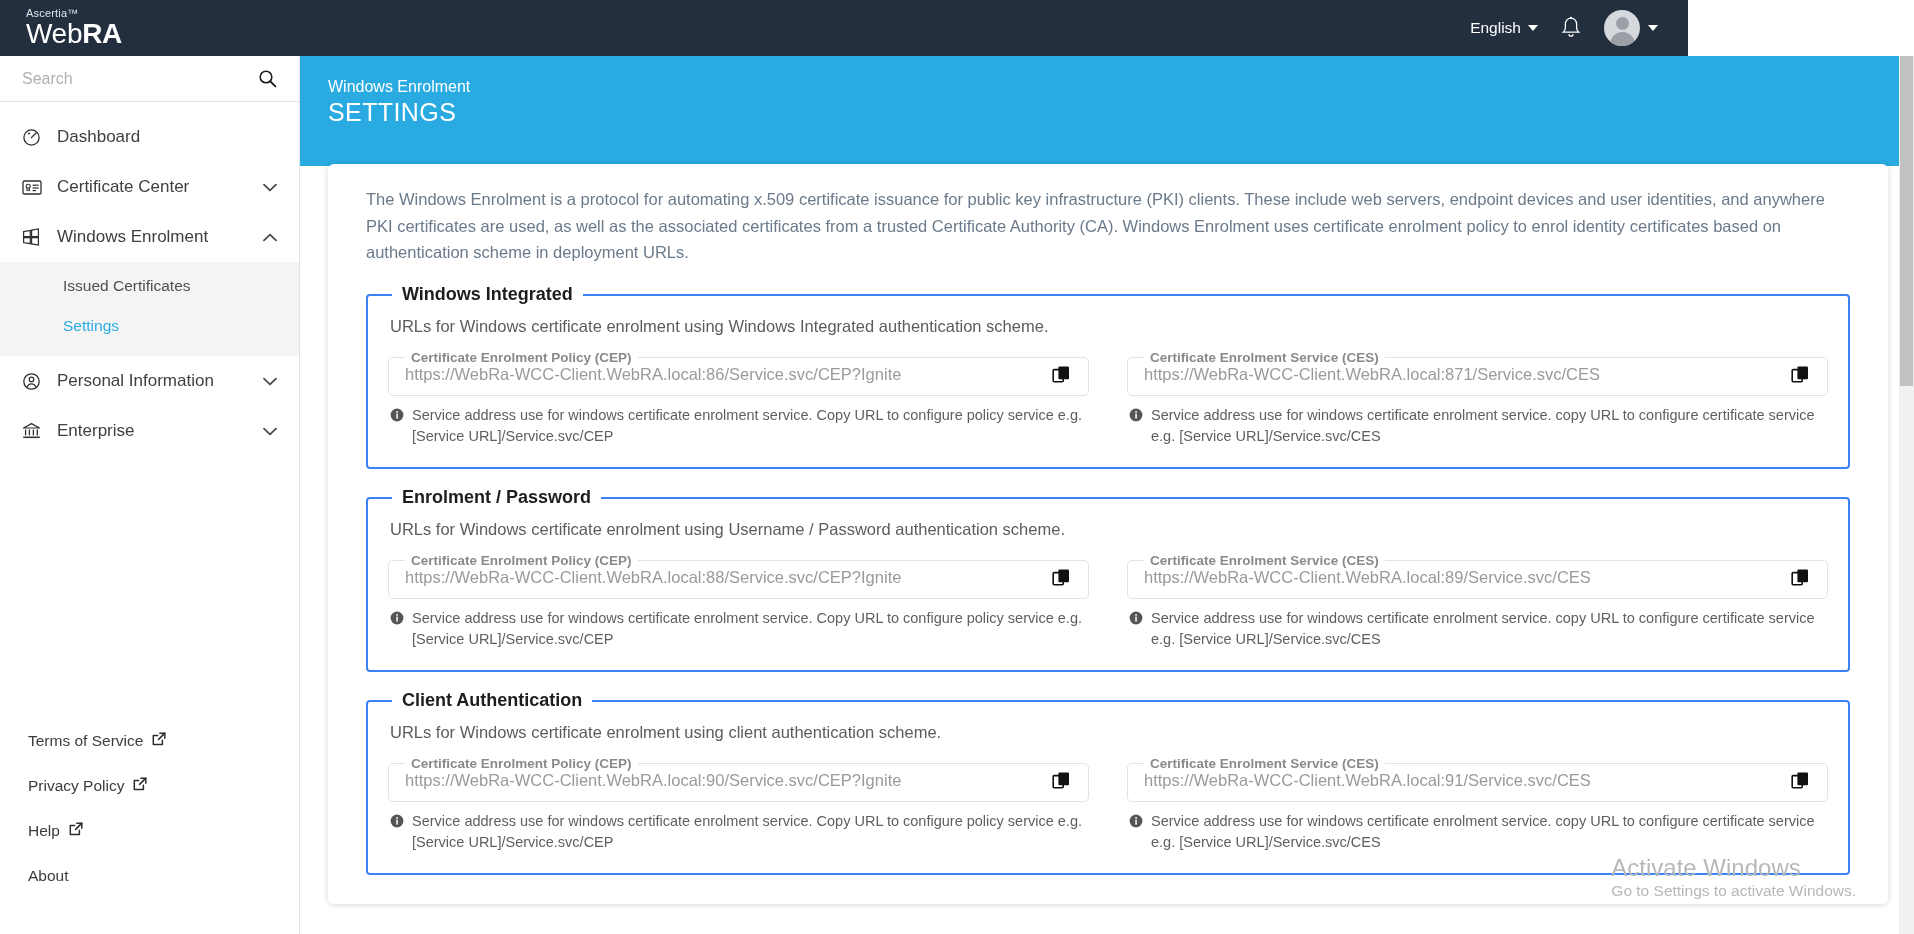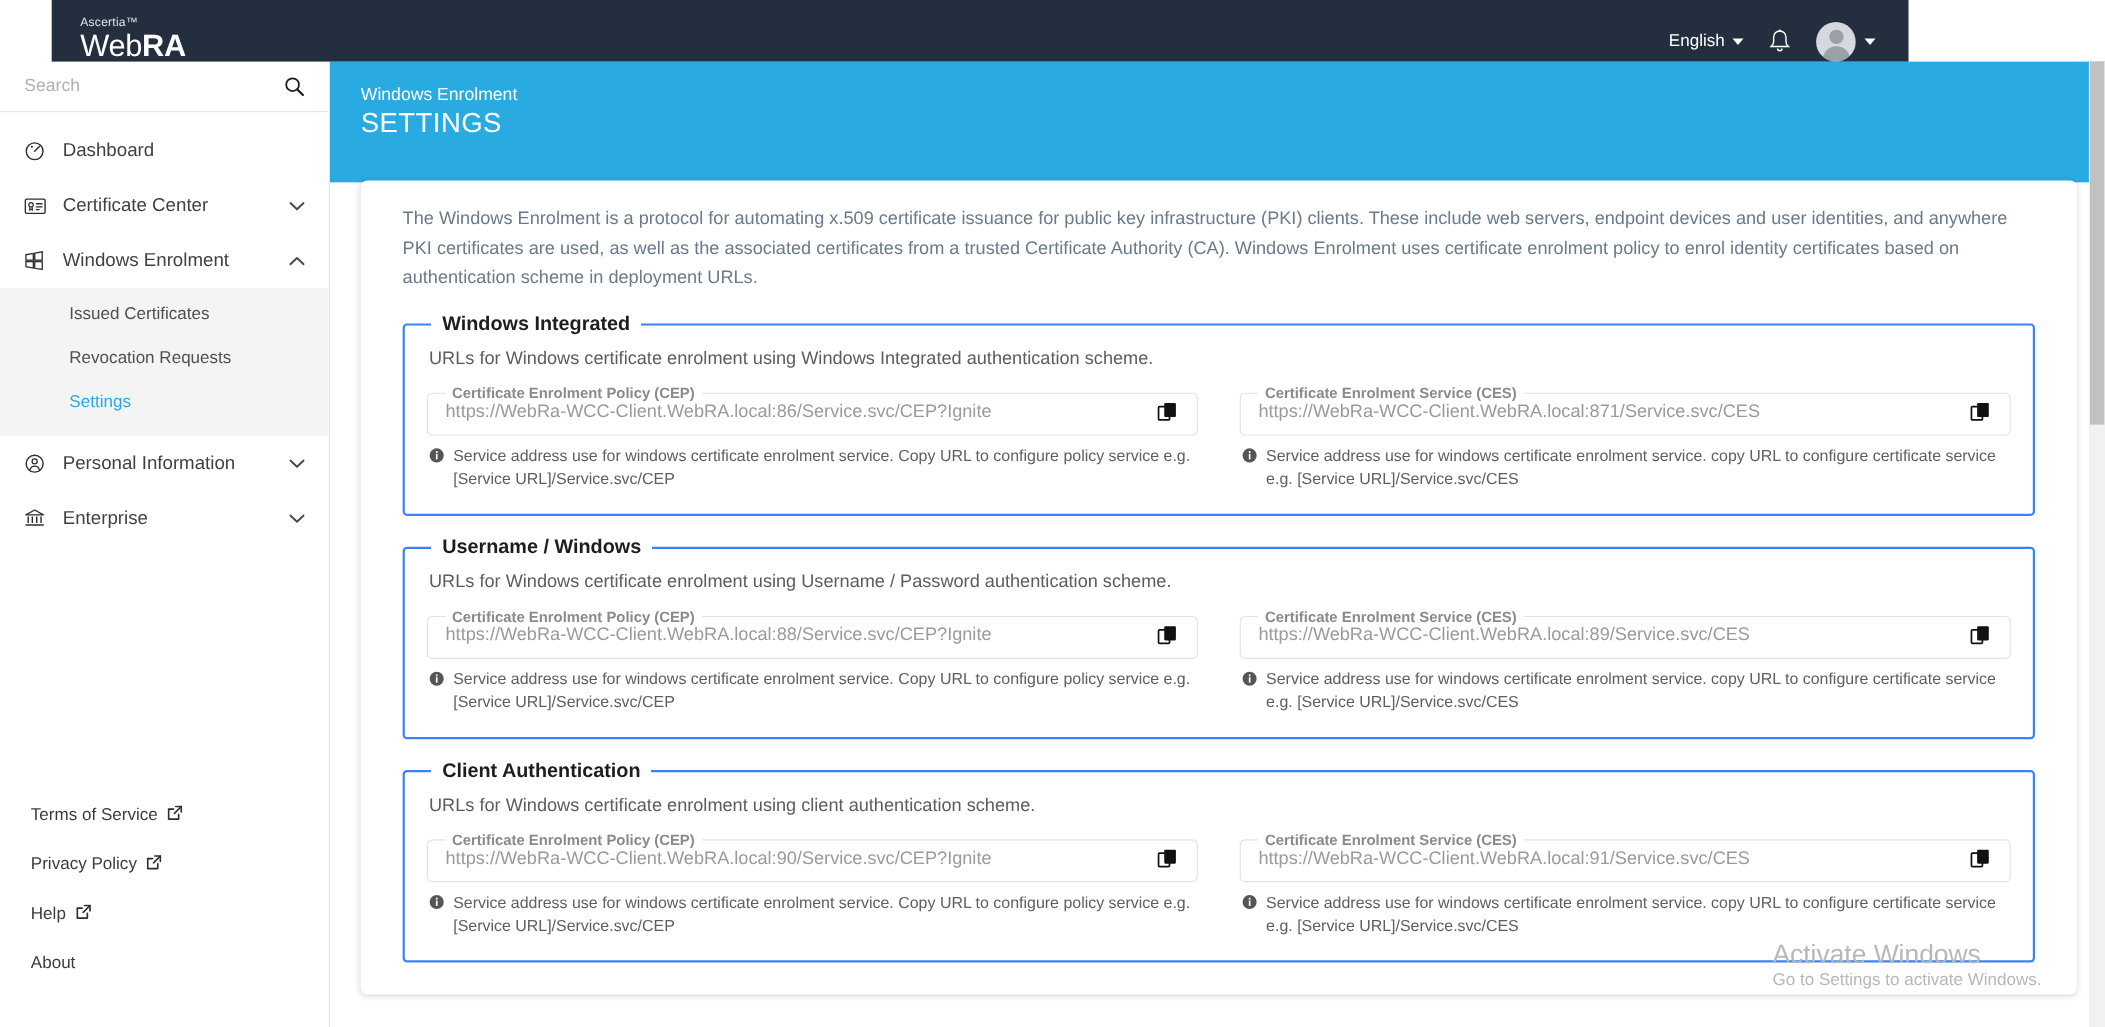--- a/index.html
+++ b/index.html
@@ -8,23 +8,22 @@
     overflow: hidden;
     font-family: "Liberation Sans", sans-serif;
     background: #ffffff;
   }
 
   
   .topbar {
     position: absolute; top: 0; left: 0;
     width: 1688px; height: 56px;
     background: #232f3e;
-    display: flex; align-items: flex-end;
+    display: flex; align-items: center;
     z-index: 40;
-    margin-left: 47px;
   }
   .brand { margin-left: 26px; line-height: 1; }
   .brand-sup {
     font-size: 11px; color: #e2e6ea; letter-spacing: .2px;
     display: block; margin-bottom: 1px; font-weight: 400;
   }
   .brand-main {
     font-size: 28px; color: #ffffff; font-weight: 700;
     letter-spacing: -0.3px; display: block;
   }
@@ -268,23 +267,20 @@
       <span class="chev">
         <svg width="14" height="9" viewBox="0 0 14 9">
             <path d="M1 7.3 L7 1.6 L13 7.3" fill="none" stroke="#4a4a4a" stroke-width="1.8" stroke-linecap="round" stroke-linejoin="round"></path>
           </svg>
       </span>
     </div>
 
     <div class="submenu">
       <div class="subitem">
         <span>Issued Certificates</span>
-      </div>
-      <div class="subitem">
-        <span>Revocation Requests</span>
       </div>
       <div class="subitem active">
         <span>Settings</span>
       </div>
     </div>
 
     <div class="nav-item">
       <span class="ico">
         <svg width="19" height="19" viewBox="0 0 19 19">
           <circle cx="9.5" cy="9.5" r="7.7" fill="none" stroke="#2e2e2e" stroke-width="1.3"></circle>
@@ -412,21 +408,21 @@
                   <rect x="6.3" y="3.1" width="1.5" height="1.7" fill="#fff"></rect>
                 </svg>
             </span>
             <span class="i-txt">Service address use for windows certificate enrolment service. copy URL to configure certificate service e.g. [Service URL]/Service.svc/CES</span>
           </div>
         </div>
       </div>
     </fieldset>
 
     <fieldset class="section">
-      <legend>Username / Windows</legend>
+      <legend>Enrolment / Password</legend>
       <div class="section-desc">URLs for Windows certificate enrolment using Username / Password authentication scheme.</div>
       <div class="row">
         <div class="col">
           <fieldset class="field">
             <legend>Certificate Enrolment Policy (CEP)</legend>
             <div class="field-val">https://WebRa-WCC-Client.WebRA.local:88/Service.svc/CEP?Ignite</div>
             <div class="copy-btn">
               <svg width="19" height="19" viewBox="0 0 19 19">
                 <rect x="1.2" y="4.6" width="10" height="12.2" rx="1" fill="none" stroke="#111111" stroke-width="1.6"></rect>
                 <rect x="6.4" y="1.4" width="10.6" height="12.8" rx="1" fill="#111111"></rect>

